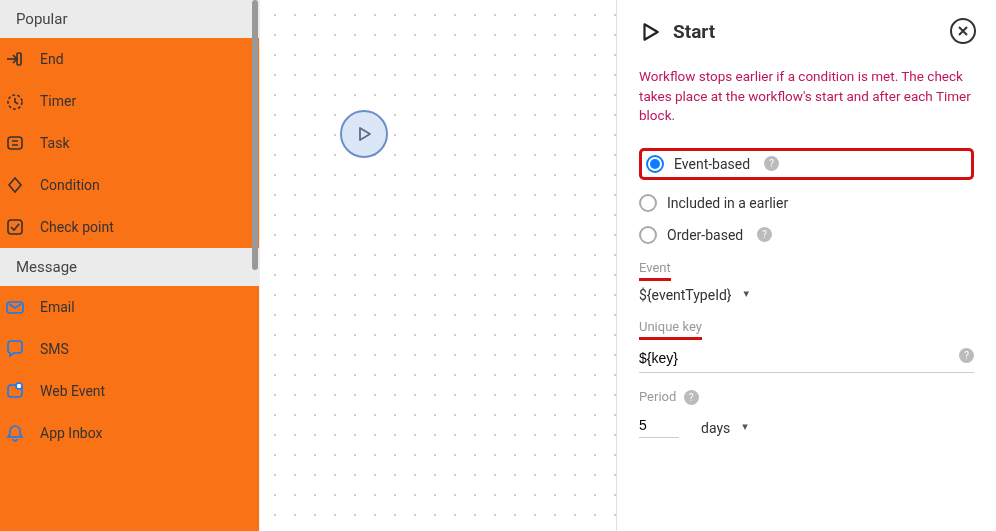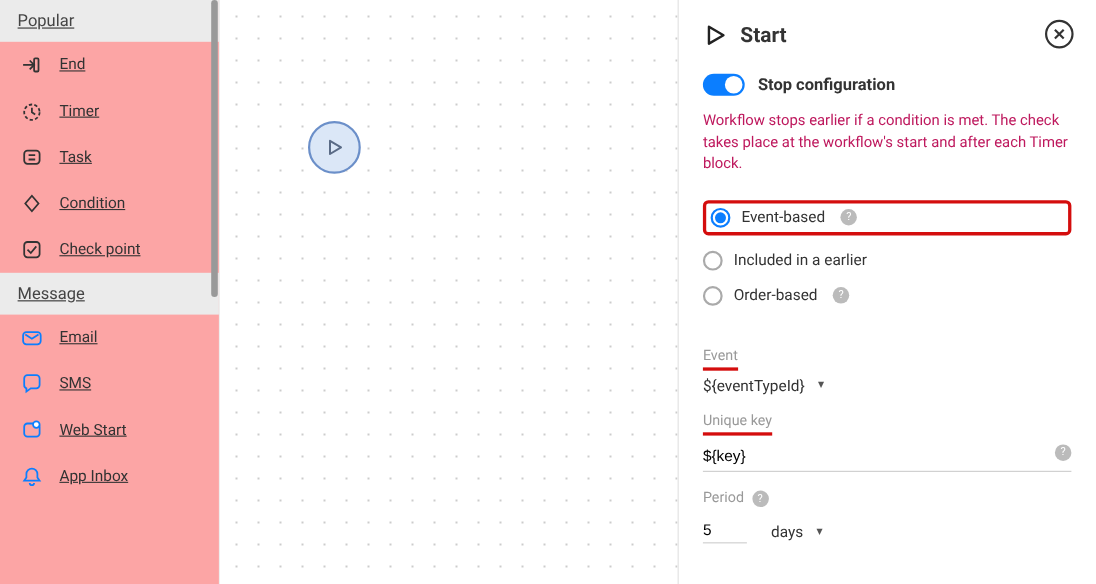--- a/index.html
+++ b/index.html
@@ -9,47 +9,46 @@
     color: #333;
     background: #fff;
     width: 996px;
     height: 531px;
     overflow: hidden;
     display: flex;
   }
 
   
   .sidebar {
-    width: 200px;
+    width: 260px;
     height: 100%;
-    background: #fca5a5;
+    background: #f97316;
     position: relative;
     border-right: 1px solid #eee;
     overflow-y: auto;
-    text-decoration: underline;
   }
   .sidebar::-webkit-scrollbar { width: 8px; }
   .sidebar::-webkit-scrollbar-thumb { background: #aaa; border-radius: 4px; }
   .sidebar-scrollbar {
     position: absolute;
     right: 1px; top: 0; width: 6px; height: 270px;
     background: #999; border-radius: 3px;
   }
   .section-header {
     background: #ebebeb;
     padding: 10px 16px;
     font-size: 15px;
     color: #444;
     font-weight: 400;
   }
   .sidebar-item {
     display: flex;
     align-items: center;
     gap: 14px;
-    padding: 10px 18px;
+    padding: 10px 4px;
     cursor: pointer;
     color: #333;
   }
   .sidebar-item .icon { width: 22px; height: 22px; display: flex; align-items: center; justify-content: center; }
 
   
   .canvas {
     flex: 1;
     position: relative;
     background-color: #fff;
@@ -122,21 +121,21 @@
     background: #fff;
     border-radius: 50%;
   }
   .toggle-label { font-weight: 700; font-size: 15px; }
   .help-text {
     color: #be185d;
     font-size: 13.5px;
     line-height: 1.45;
     margin-bottom: 22px;
   }
-  .radio-group { display: flex; flex-direction: column; gap: 14px; margin-bottom: 22px; }
+  .radio-group { display: flex; flex-direction: column; gap: 14px; }
   .radio-row {
     display: flex;
     align-items: center;
     gap: 10px;
     cursor: pointer;
   }
   .radio {
     width: 18px; height: 18px; border: 2px solid #aaa; border-radius: 50%;
     display: flex; align-items: center; justify-content: center;
   }
@@ -268,21 +267,21 @@
   </div>
 
 
   <div class="sidebar-item">
     <span class="icon">
       <svg width="20" height="20" viewBox="0 0 20 20" fill="none" stroke="#0b7eff" stroke-width="1.6">
           <rect x="3" y="4" width="14" height="12" rx="3"></rect>
           <circle cx="14" cy="5" r="3" fill="#fff"></circle>
         </svg>
     </span>
-    <span>Web Start</span>
+    <span>Web Event</span>
   </div>
 
 
   <div class="sidebar-item">
     <span class="icon">
       <svg width="20" height="20" viewBox="0 0 20 20" fill="none" stroke="#0b7eff" stroke-width="1.6">
           <path d="M10 3a5 5 0 00-5 5v3l-2 3h14l-2-3V8a5 5 0 00-5-5z"></path>
           <path d="M8 16a2 2 0 004 0"></path>
         </svg>
     </span>
@@ -305,24 +304,20 @@
       </svg>
   </div>
 
   <div class="panel-header">
     <svg width="22" height="22" viewBox="0 0 20 20">
         <path d="M5 3l12 7-12 7z" fill="none" stroke="#222" stroke-width="2" stroke-linejoin="round"></path>
       </svg>
     <h2>Start</h2>
   </div>
 
-  <div class="toggle-row">
-    <div class="toggle"></div>
-    <span class="toggle-label">Stop configuration</span>
-  </div>
 
   <p class="help-text">Workflow stops earlier if a condition is met. The check takes place at the workflow's start and after each Timer block.</p>
 
   <div class="radio-group">
     <div class="highlight-red">
       <div class="radio-row">
         <span class="radio selected"></span>
         <span>Event-based</span>
         <span class="q">?</span>
       </div>

